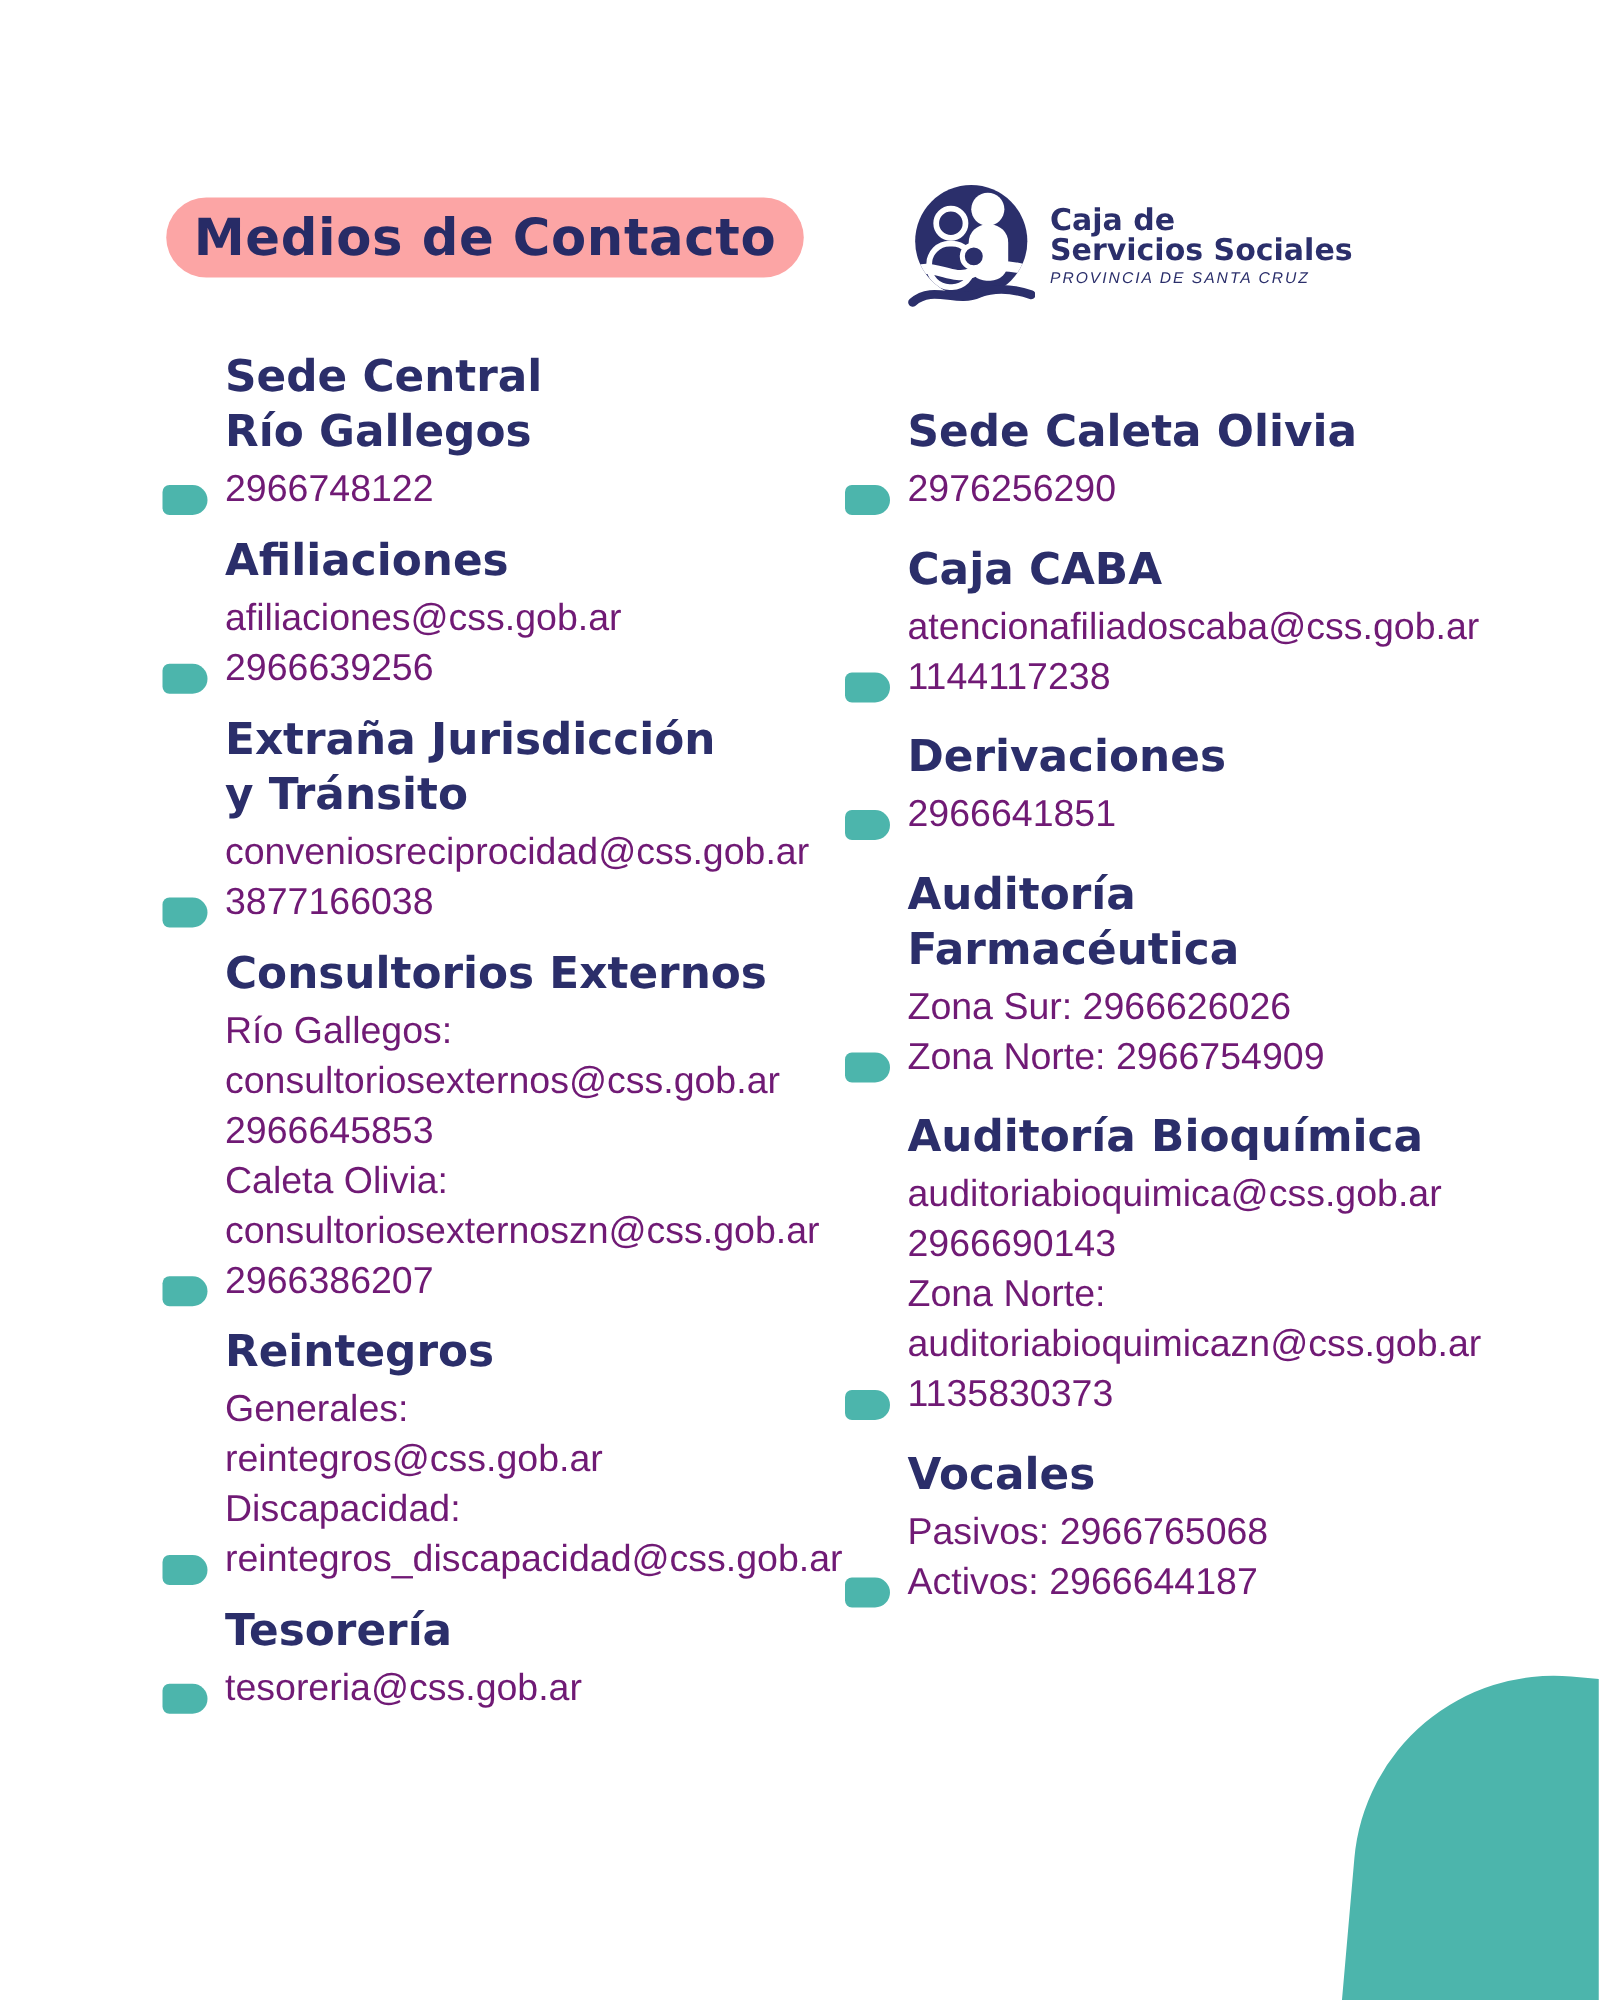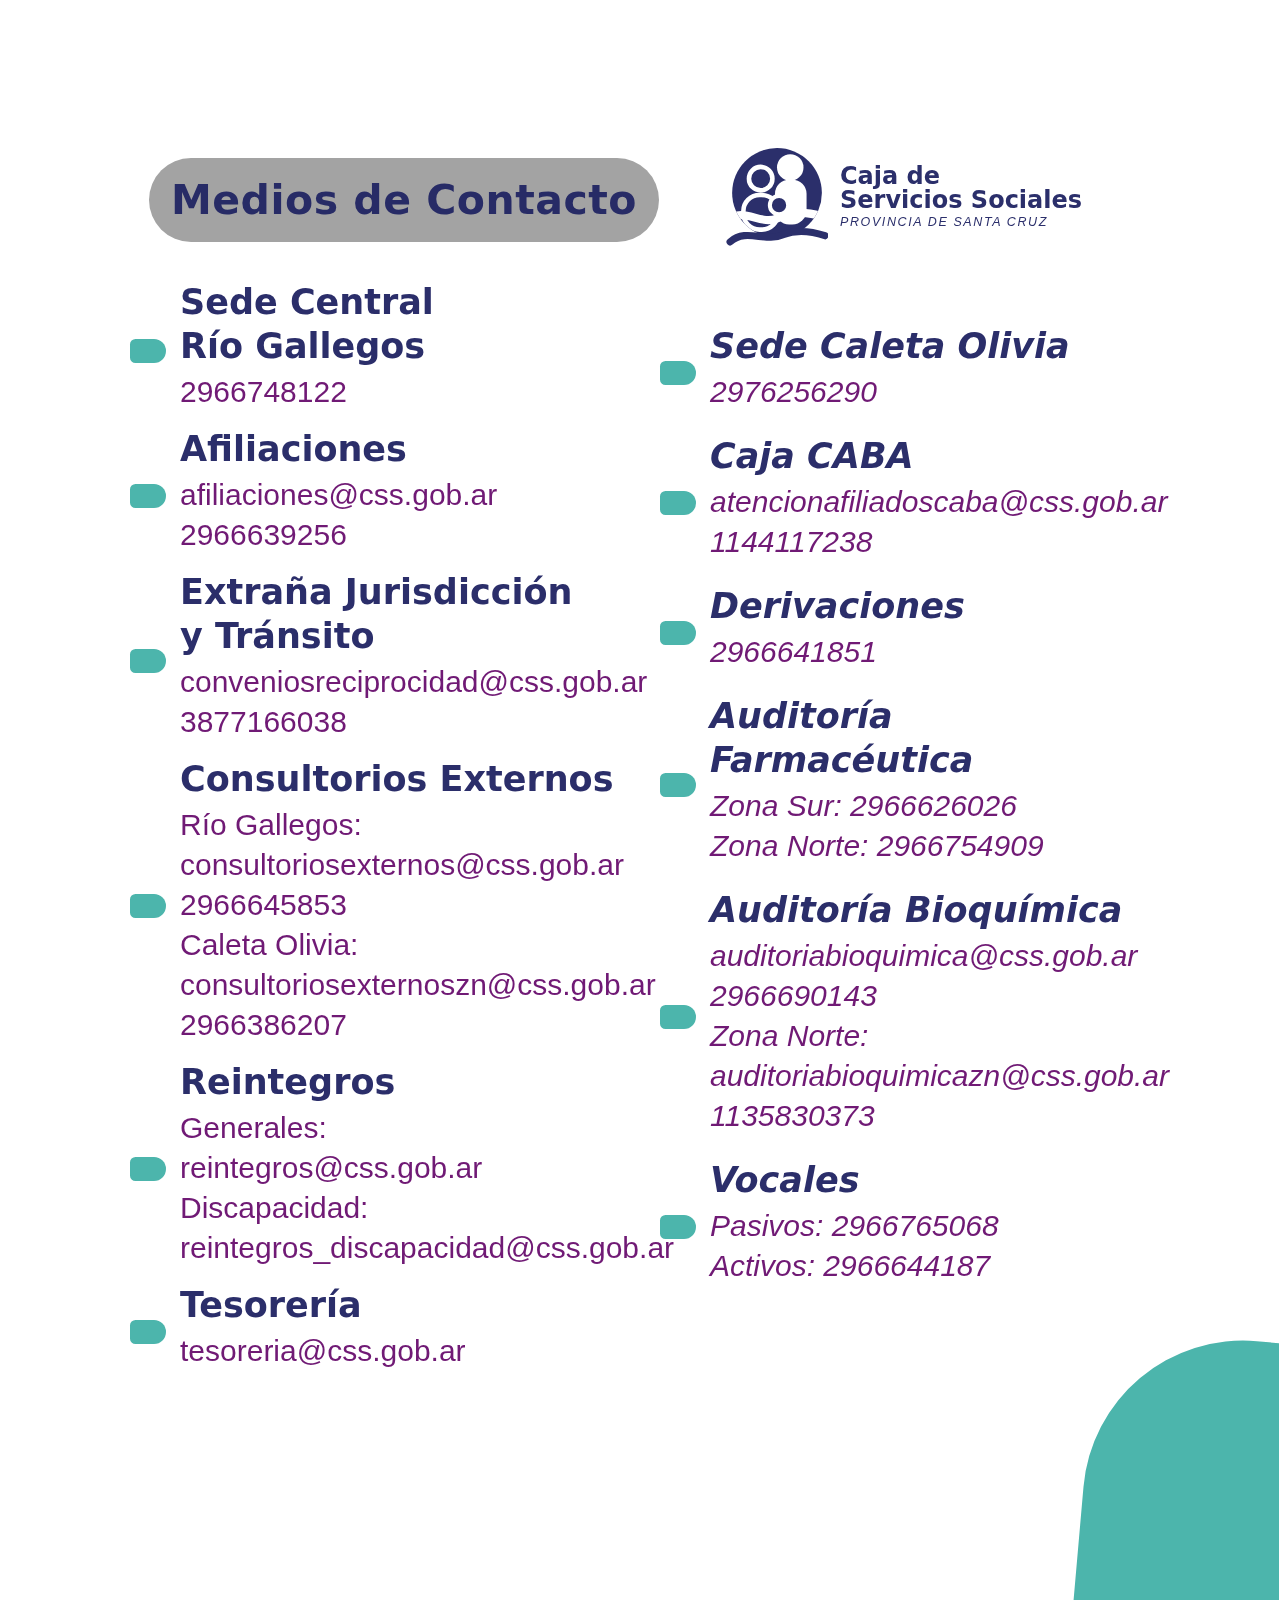--- a/index.html
+++ b/index.html
@@ -7,23 +7,23 @@
     width: 1279px; height: 1600px;
     background: #ffffff;
     position: relative;
     overflow: hidden;
     font-family: "Liberation Sans", sans-serif;
     color: #2b2f6b;
   }
 
   
   .pill {
-    position: absolute; left: 149px; top: 158px;
-    width: 510px; height: 84px;
-    background: #a3a3a3;
+    position: absolute; left: 133px; top: 158px;
+    width: 510px; height: 64px;
+    background: #fca5a5;
     border-radius: 44px;
     display: flex; align-items: center; justify-content: center;
   }
   .pill span {
     font-family: "DejaVu Sans", sans-serif;
     font-weight: bold; font-size: 41px; letter-spacing: 0.5px;
     color: #272b66;
   }
 
   
@@ -38,23 +38,23 @@
   }
   .logo-line3 {
     font-size: 12.5px; letter-spacing: 1.6px; line-height: 20px;
     font-family: "Liberation Sans", sans-serif;
     font-style: italic;
   }
 
   
   .col { position: absolute; }
   .col-left  { left: 130px; top: 280px; width: 545px; }
-  .col-right { left: 660px; top: 324px; width: 580px; font-style: italic; }
-
-  .section { display: flex; align-items: center; }
+  .col-right { left: 676px; top: 324px; width: 580px; }
+
+  .section { display: flex; align-items: flex-end; }
   .col-left  .section { margin-bottom: 15px; }
   .col-right .section { margin-bottom: 22px; }
 
   .bullet {
     flex: 0 0 36px;
     width: 36px; height: 24px;
     margin-top: 10px; margin-right: 14px;
     background: #4cb5ac;
     border-radius: 6px 13px 13px 6px;
   }

